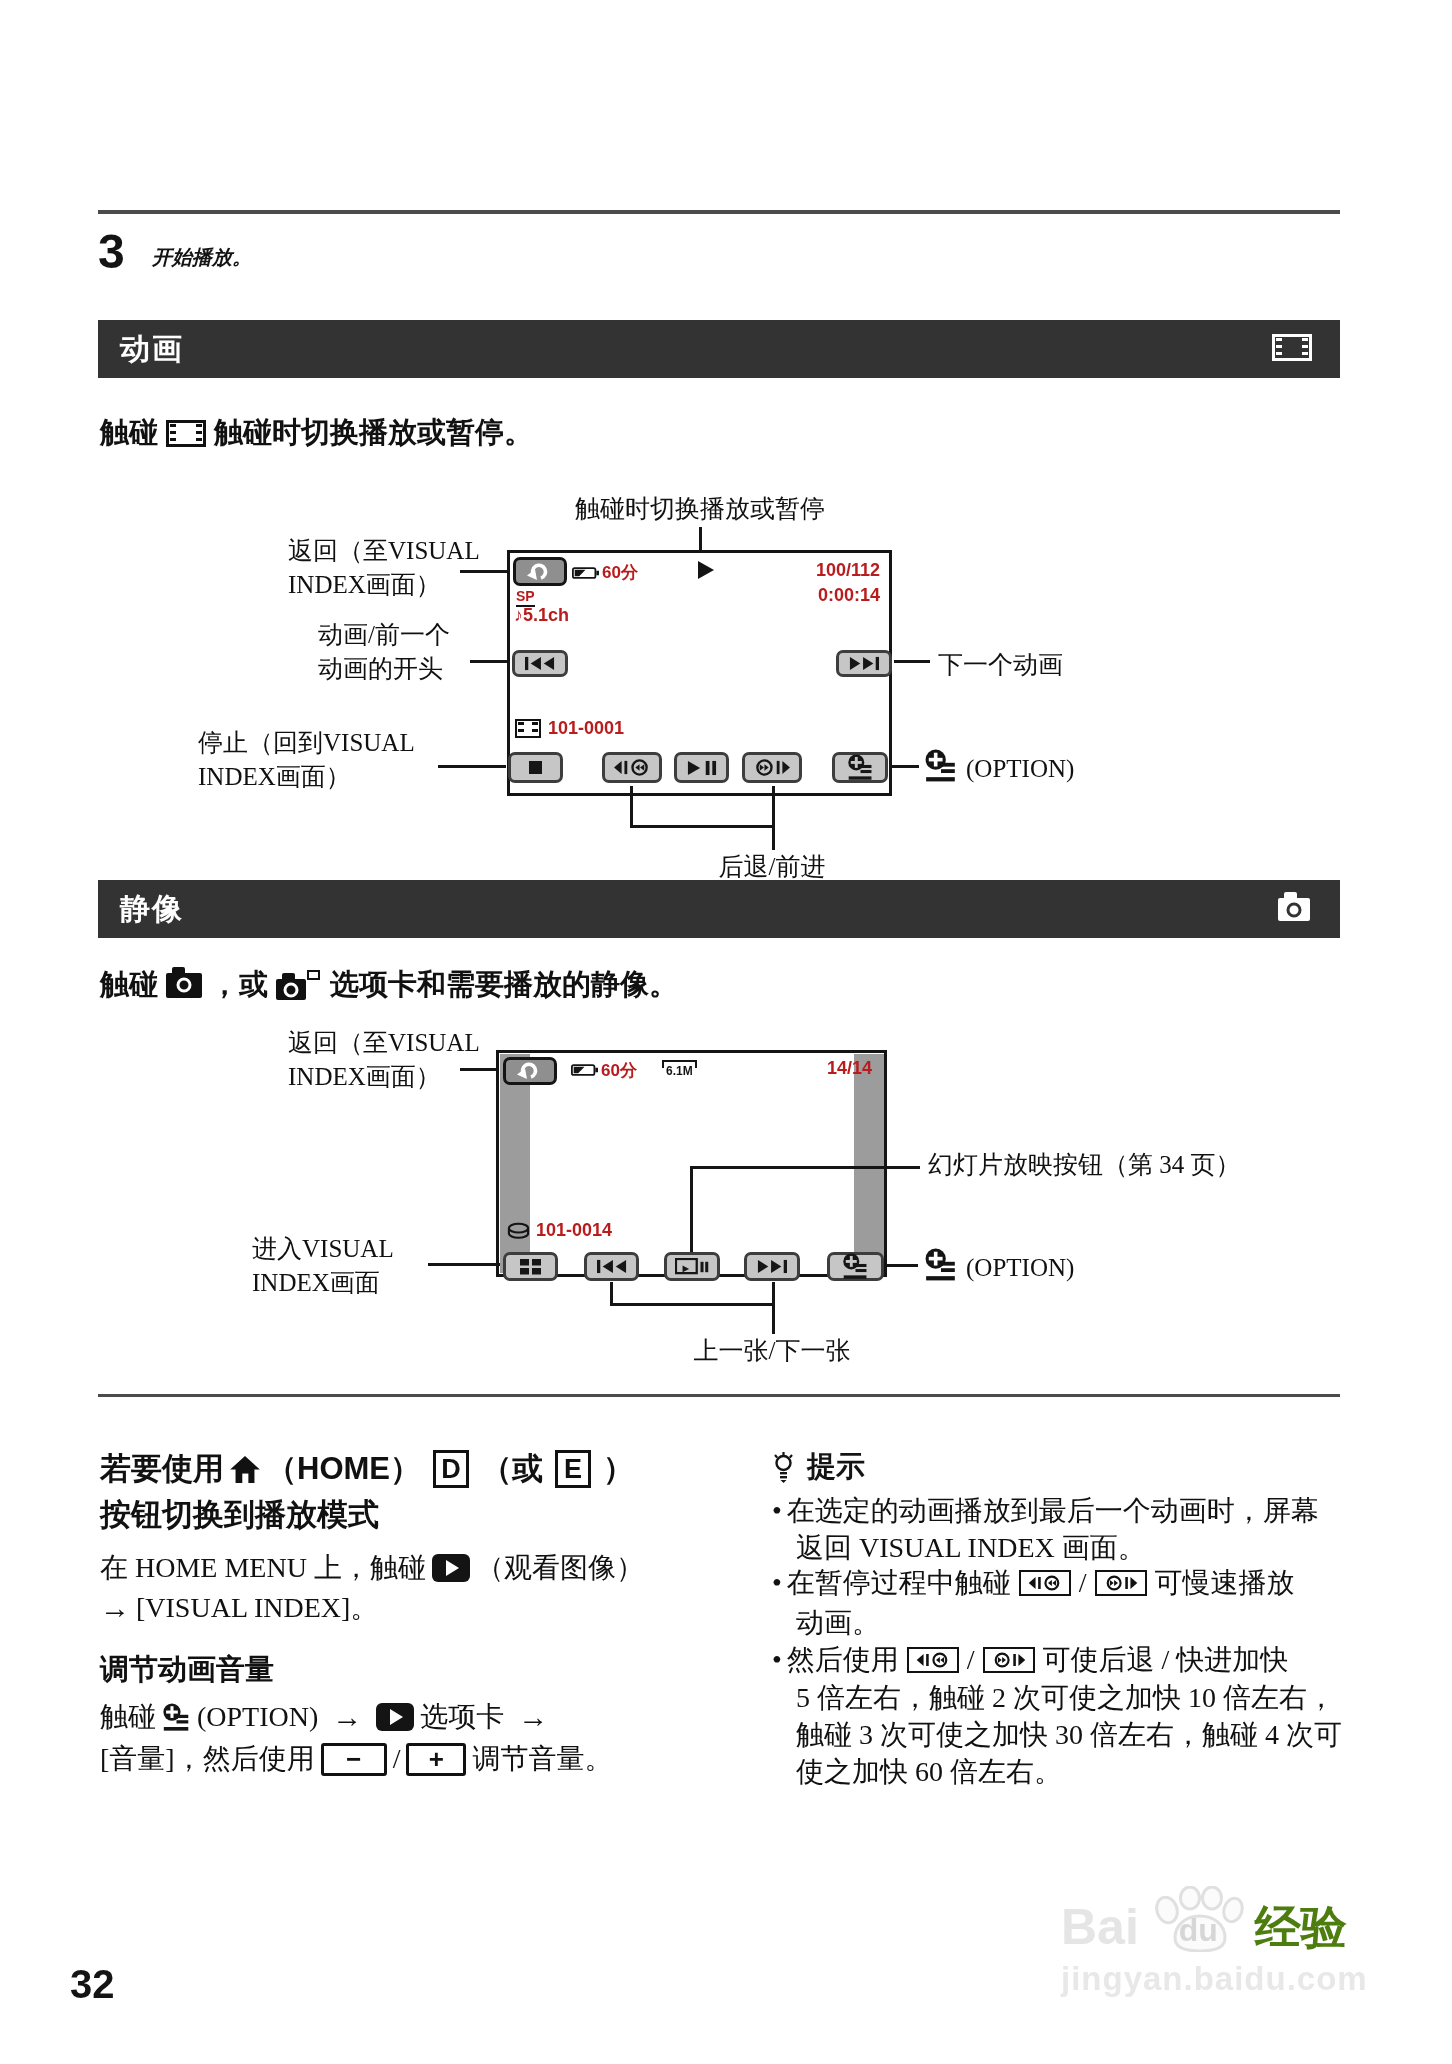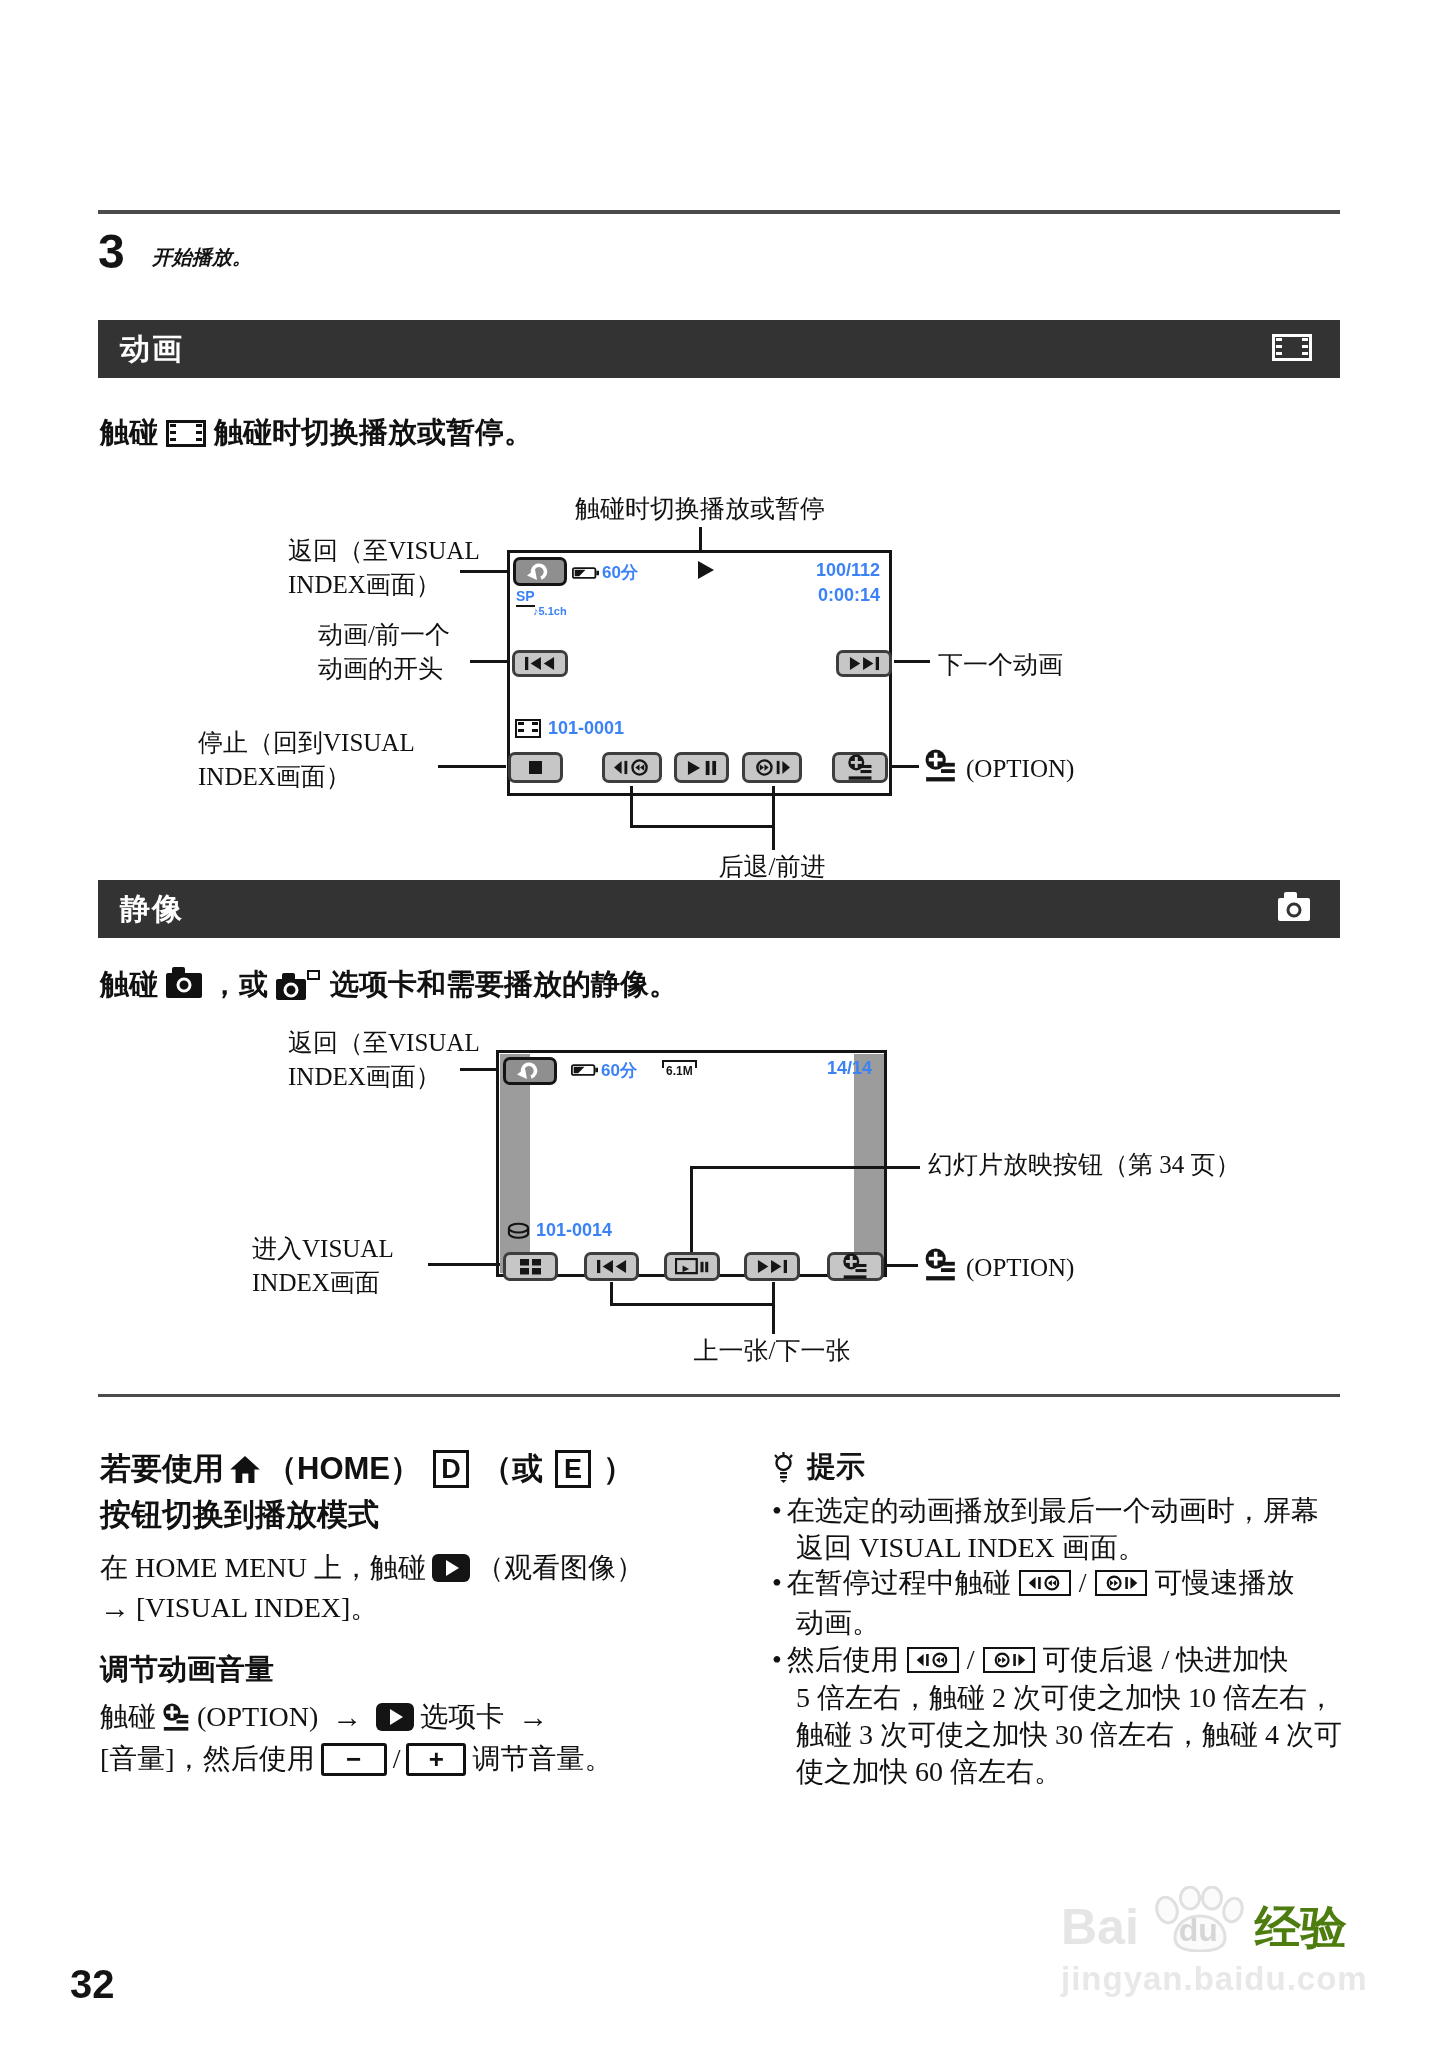--- a/index.html
+++ b/index.html
@@ -10,21 +10,21 @@
   .b{font-weight:bold;}
   .rule{position:absolute;background:#4b4b4b;}
   .ln{position:absolute;background:#151515;}
   .bar{position:absolute;left:98px;width:1242px;height:58px;background:#333333;color:#fff;display:flex;align-items:center;}
   .bar-title{font-family:"Liberation Sans",sans-serif;font-weight:bold;font-size:30px;padding-left:22px;letter-spacing:2px;}
   .frame{position:absolute;background:#fff;border:3px solid #141414;box-sizing:border-box;}
   .pillar{position:absolute;background:#9c9c9c;}
   .btn{position:absolute;display:flex;align-items:center;justify-content:center;background:#c6c6c6;
        border:3px solid #3d3d3d;border-radius:7px;color:#161616;box-sizing:border-box;}
   .btn-return{background:#8f8f8f;color:#ffffff;border-color:#141414;}
-  .scr-txt{position:absolute;font-family:"Liberation Sans",sans-serif;font-weight:bold;color:#3b82f6;white-space:nowrap;}
+  .scr-txt{position:absolute;font-family:"Liberation Sans",sans-serif;font-weight:bold;color:#b91c1c;white-space:nowrap;}
   .lbl{position:absolute;font-family:"Liberation Serif",serif;font-size:25px;color:#111;line-height:34px;white-space:nowrap;}
   .lbl-c{text-align:center;}
   .intro{position:absolute;display:flex;align-items:center;gap:8px;font-family:"Liberation Sans",sans-serif;
          font-weight:bold;font-size:29px;color:#111;white-space:nowrap;}
   .u-head{position:absolute;display:flex;align-items:center;gap:6px;font-family:"Liberation Sans",sans-serif;
           font-weight:bold;font-size:31px;color:#111;white-space:nowrap;}
   .u-row{position:absolute;display:flex;align-items:center;gap:6px;font-family:"Liberation Serif",serif;
          font-size:28px;color:#111;white-space:nowrap;}
   .tip-row{position:absolute;display:flex;align-items:center;gap:5px;font-family:"Liberation Serif",serif;
            font-size:28px;color:#111;white-space:nowrap;}
@@ -122,21 +122,21 @@
         <rect x="1" y="2" width="25" height="11" rx="2" fill="none" stroke="currentColor" stroke-width="2"></rect>
         <rect x="27" y="5" width="3" height="5"></rect>
         <polygon points="3,4 15,4 8,11 3,11"></polygon>
       </svg>
   </span>
   <span class="scr-txt" style="left:602px;top:561px;font-size:17px;">60分</span>
   <span class="abs tri-play" style="left:698px;top:561px;"></span>
   <span class="scr-txt" style="left:770px;top:560px;width:110px;text-align:right;font-size:18px;">100/112</span>
   <span class="scr-txt" style="left:770px;top:585px;width:110px;text-align:right;font-size:18px;">0:00:14</span>
   <span class="scr-txt" style="left:516px;top:588px;font-size:14px;border-bottom:2px solid #141414;padding-bottom:1px;">SP</span>
-  <span class="scr-txt" style="left:533px;top:605px;font-size:11px;">♪5.1ch</span>
+  <span class="scr-txt" style="left:514px;top:605px;font-size:18px;">♪5.1ch</span>
 
   <div class="btn" style="left:512px;top:650px;width:56px;height:27px;">
     <span>
         <svg class="ico" width="32" height="15" viewBox="0 0 34 16">
           <rect x="1" y="1" width="3.5" height="14"></rect>
           <polygon points="18,1 7,8 18,15"></polygon>
           <polygon points="32,1 21,8 32,15"></polygon>
         </svg>
       </span>
   </div>

